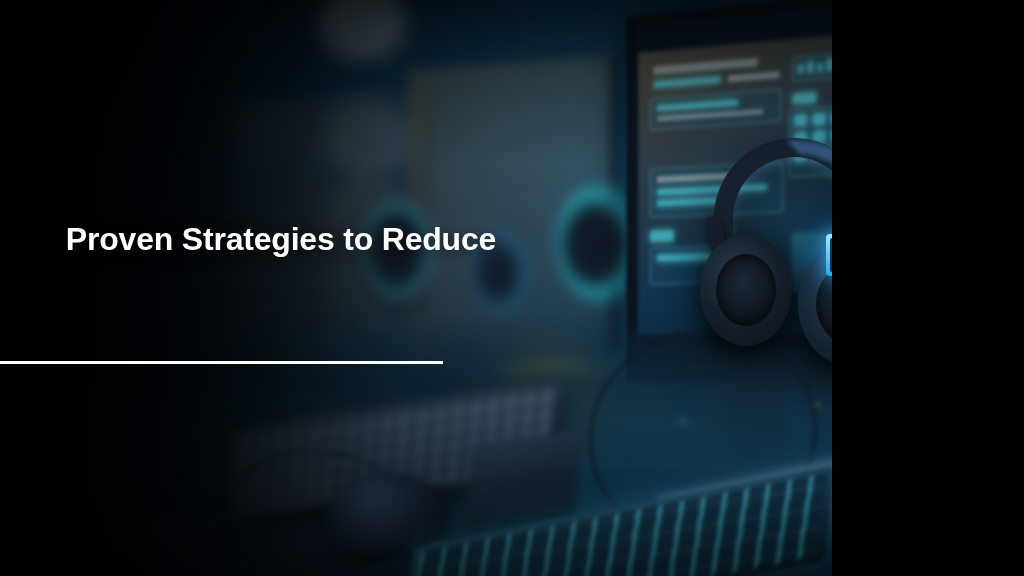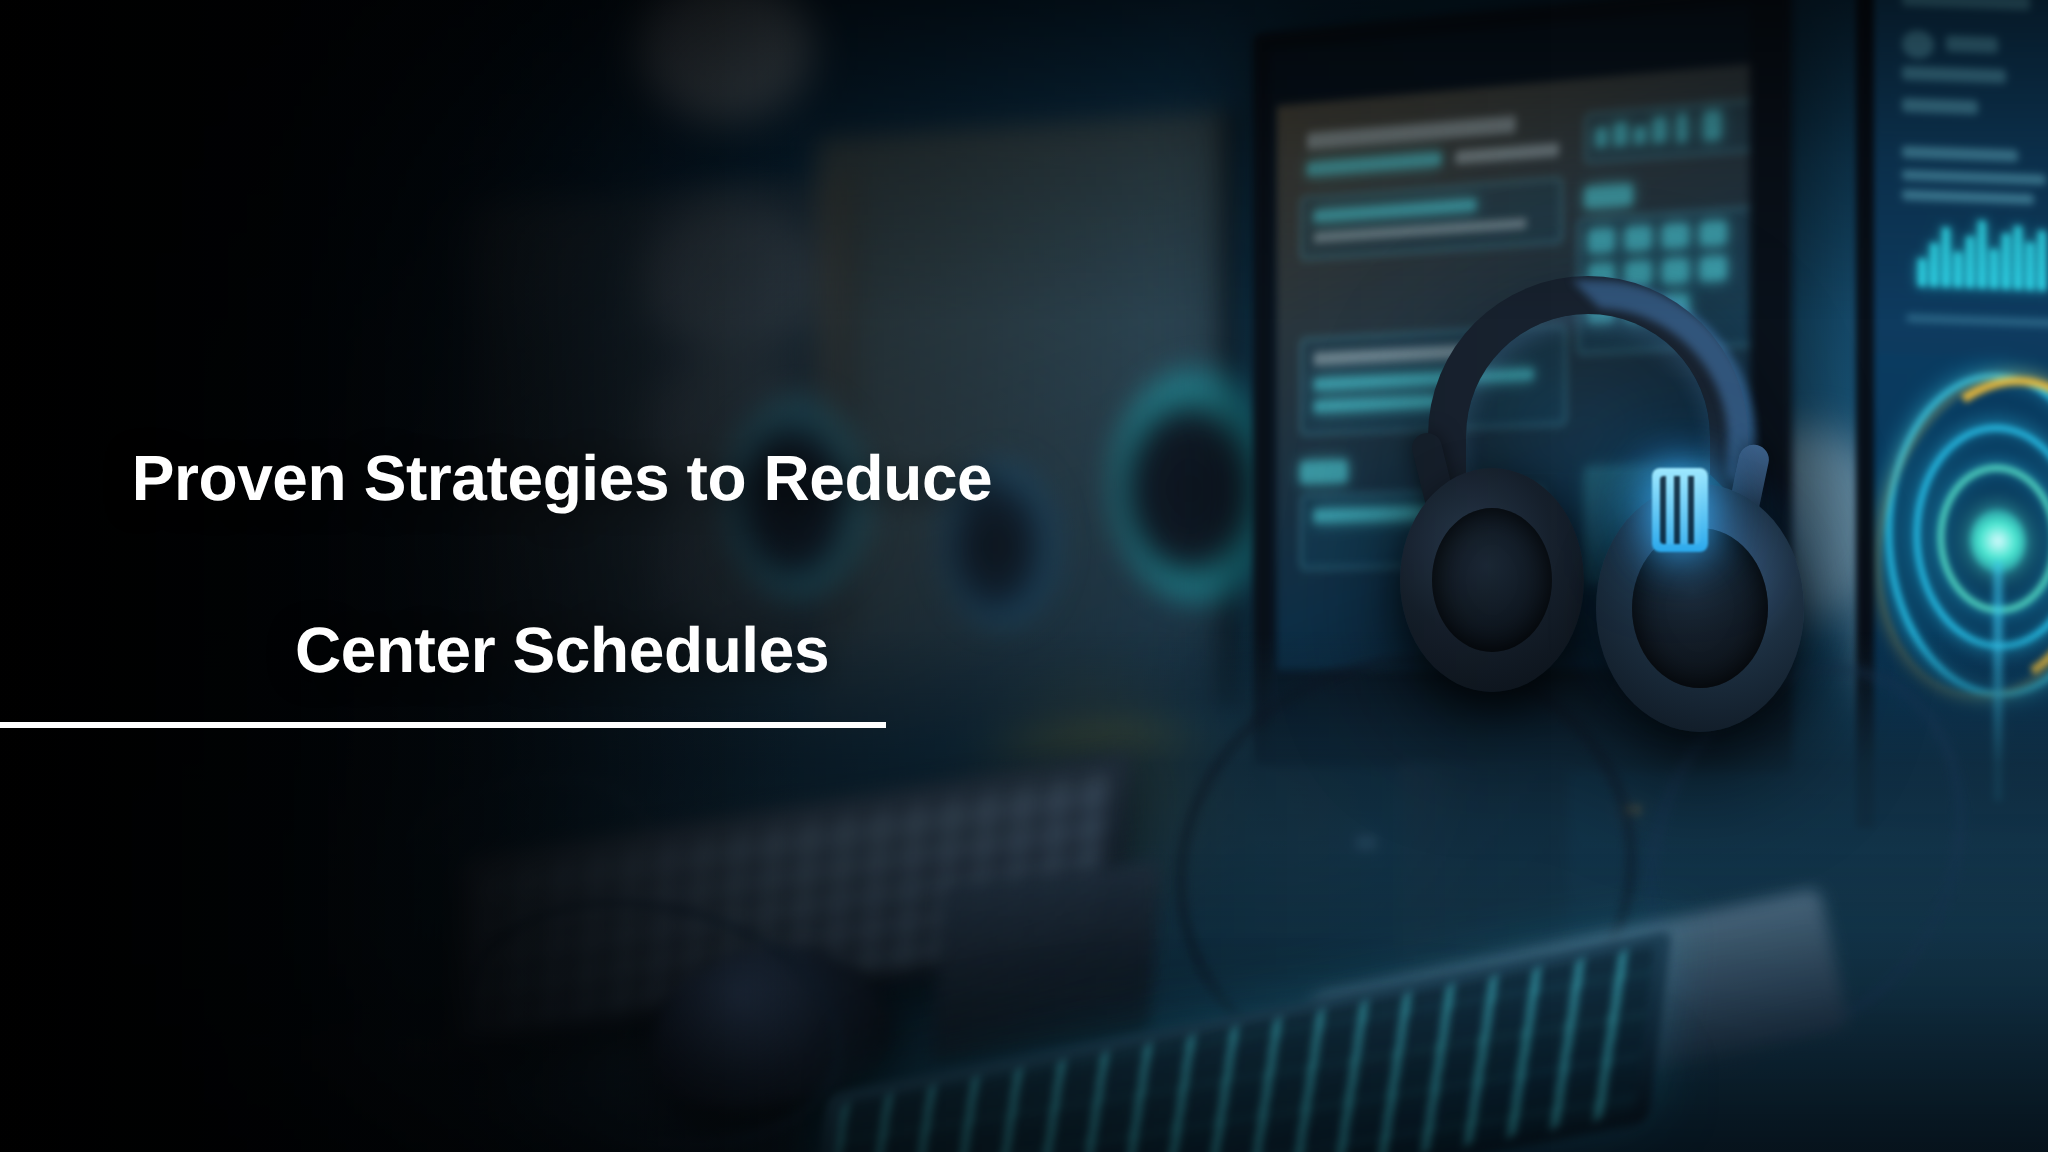--- a/index.html
+++ b/index.html
@@ -1,21 +1,21 @@
 <!DOCTYPE html>
 <html><head>
 <meta charset="utf-8">
 <title>Blog Hero Banner</title>
 <style>
   * { margin:0; padding:0; box-sizing:border-box; }
   html,body { background:#000; }
 
   .stage{
     position:relative;
-    width:1024px; height:576px;
+    width:832px; height:576px;
     overflow:hidden;
     background:#05080c;
     font-family:"Liberation Sans", sans-serif;
   }
 
   
   .photo{
     position:absolute; inset:0;
     overflow:hidden;
   }
@@ -506,19 +506,18 @@
     <div class="vignette-bottom"></div>
     <div class="vignette-left"></div>
   </div>
 
   <div class="scrim"></div>
 
   <div class="hero-copy">
     <h1 class="hero-title">
       <span>Proven Strategies to Reduce</span><br>
       <br>
-      <span>Center Schedules</span>
     </h1>
   </div>
 
   <div class="hero-rule"></div>
 
 </div>
 
 </body></html>

